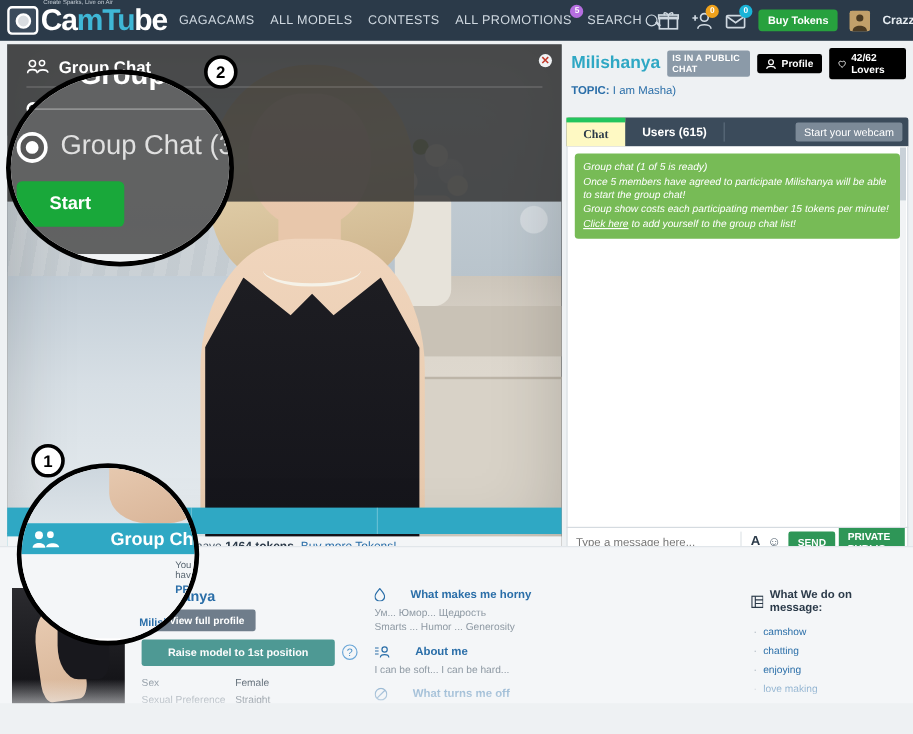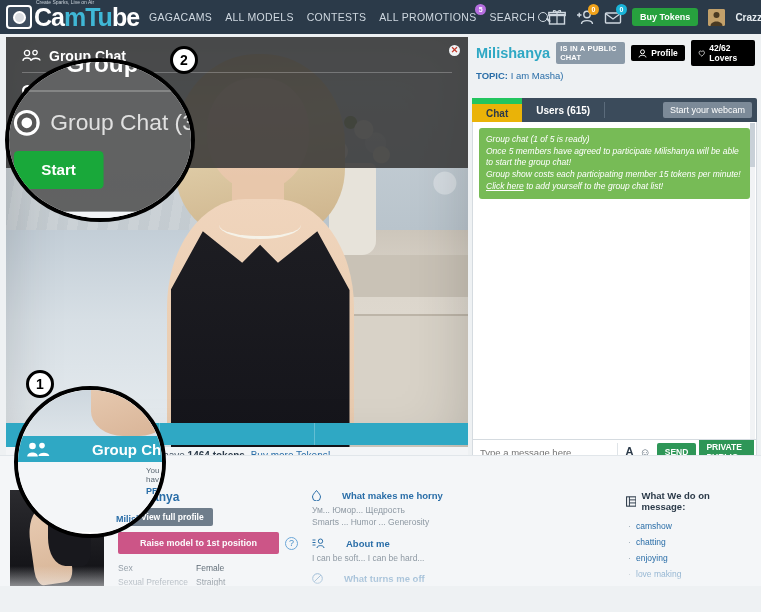--- a/index.html
+++ b/index.html
@@ -194,21 +194,21 @@
     padding:2px 4px; border-radius:2px; letter-spacing:.2px;}
   .head-btn { background:#000000; color:#fff; font-size:8.5px; font-weight:bold;
     padding:3px 7px; border-radius:2px; display:flex; align-items:center; gap:4px; cursor:pointer;}
   .topic { font-size:9.5px; color:#2a6ea8; padding: 4px 0 17px 4px; }
   .topic .tlabel { font-weight:bold; }
 
   .tabbar { display:flex; align-items:center; background:#3b4b5b; height:24px;
     position:relative; border-radius:2px 2px 0 0; }
   .tab { padding:0 14px; height:100%; display:flex; align-items:center;
     color:#fff; font-size:10px; font-weight:bold; cursor:pointer; }
-  .tab.active { background:#eab308; color:#2b3a49; border-top:6px solid #22c55e; }
+  .tab.active { background:#fef9c3; color:#2b3a49; border-top:4px solid #22c55e;font-family:Liberation Serif, serif; }
   .tab-vline { width:1px; height:16px; background:#5b6b7b; }
   .webcam-btn { margin-left:auto; margin-right:5px; background:#7c8a98; color:#fff;
     font-size:9px; padding:3px 7px; border-radius:2px; cursor:pointer; }
 
   .chat-body { background:#fff; border:1px solid #d5dbe0; border-top:none;
     height: 318px; padding:6px; position:relative; }
   .sysmsg { background:#77bb56; color:#fff; font-size:8.5px; font-style:italic;
     line-height:1.38; padding:6px 7px; border-radius:3px; }
   .sysmsg a { color:#fff; text-decoration: underline; cursor:pointer; }
   .chat-scroll { position:absolute; right:1px; top:1px; width:5px; height:316px; background:#f1f3f5; }
@@ -243,21 +243,21 @@
   .pf-photo .cloth { position:absolute; left:40%; top:6%; width:46%; height:70%;
     background:#18181d; border-radius: 30% 10% 20% 40%; }
   .pf-icons { display:flex; gap:13px; margin-top:6px; padding-left:4px; }
   .pf-ic { width:14px; height:13px; opacity:.35; }
   .pf-mid { flex:none; width:180px; }
   .pf-name { color:#2a6ea8; font-size:12px; font-weight:bold; }
   .viewprof { margin-top:4px; background:#6f7d8b; color:#fff; font-size:8.5px;
     font-weight:bold; padding:4px 9px; border-radius:2px; display:inline-flex;
     align-items:center; gap:5px; cursor:pointer; }
   .raise-row { display:flex; align-items:center; gap:6px; margin-top:6px; }
-  .raise-btn { background:#be185d; color:#fff; font-size:9px; font-weight:bold;
+  .raise-btn { background:#0f766e; color:#fff; font-size:9px; font-weight:bold;
     padding:6px 10px; border-radius:2px; cursor:pointer; flex:1; text-align:center;
     opacity:.72; }
   .raise-q { width:13px; height:13px; border-radius:50%; border:1.3px solid #6ba7d8;
     color:#4a90c7; font-size:9px; display:flex; align-items:center; justify-content:center; cursor:pointer;}
   .pf-table { margin-top:7px; font-size:8.5px; }
   .pf-row { display:flex; padding:2px 0; }
   .pf-k { width:78px; color:#8e99a3; }
   .pf-v { color:#5a6772; }
   .pf-col { flex:none; width:300px; }
   .sec { margin-bottom:9px; }

